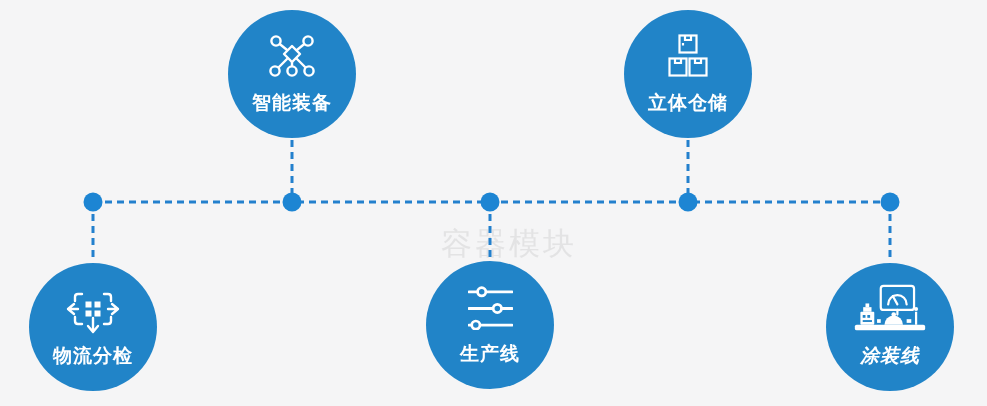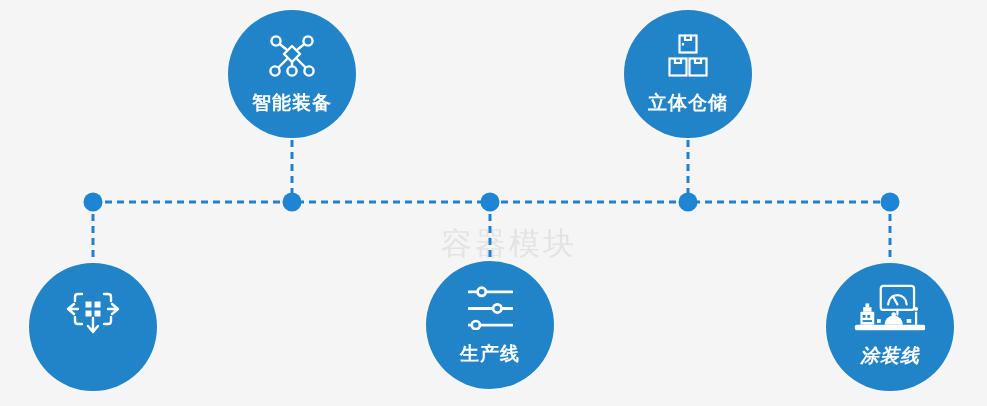--- a/index.html
+++ b/index.html
@@ -132,20 +132,21 @@
           <path d="M28 34 V47 M23 42 L28 48 L33 42"></path>
         </g>
         <g fill="#ffffff">
           <rect x="20.5" y="17.5" width="6" height="6"></rect>
           <rect x="29.5" y="17.5" width="6" height="6"></rect>
           <rect x="20.5" y="26.5" width="6" height="6"></rect>
           <rect x="29.5" y="26.5" width="6" height="6"></rect>
         </g>
       </svg>
     </div>
+    <div class="label">物流分检</div>
   </div>
 
   <div class="node node-production">
     <div class="icon-box">
       <svg width="45" height="45" viewBox="0 0 46 46">
         <g stroke="#ffffff" stroke-width="3" stroke-linecap="round" fill="none">
           <path d="M1 7 H45"></path>
           <path d="M1 24 H45"></path>
           <path d="M1 41 H45"></path>
         </g>

